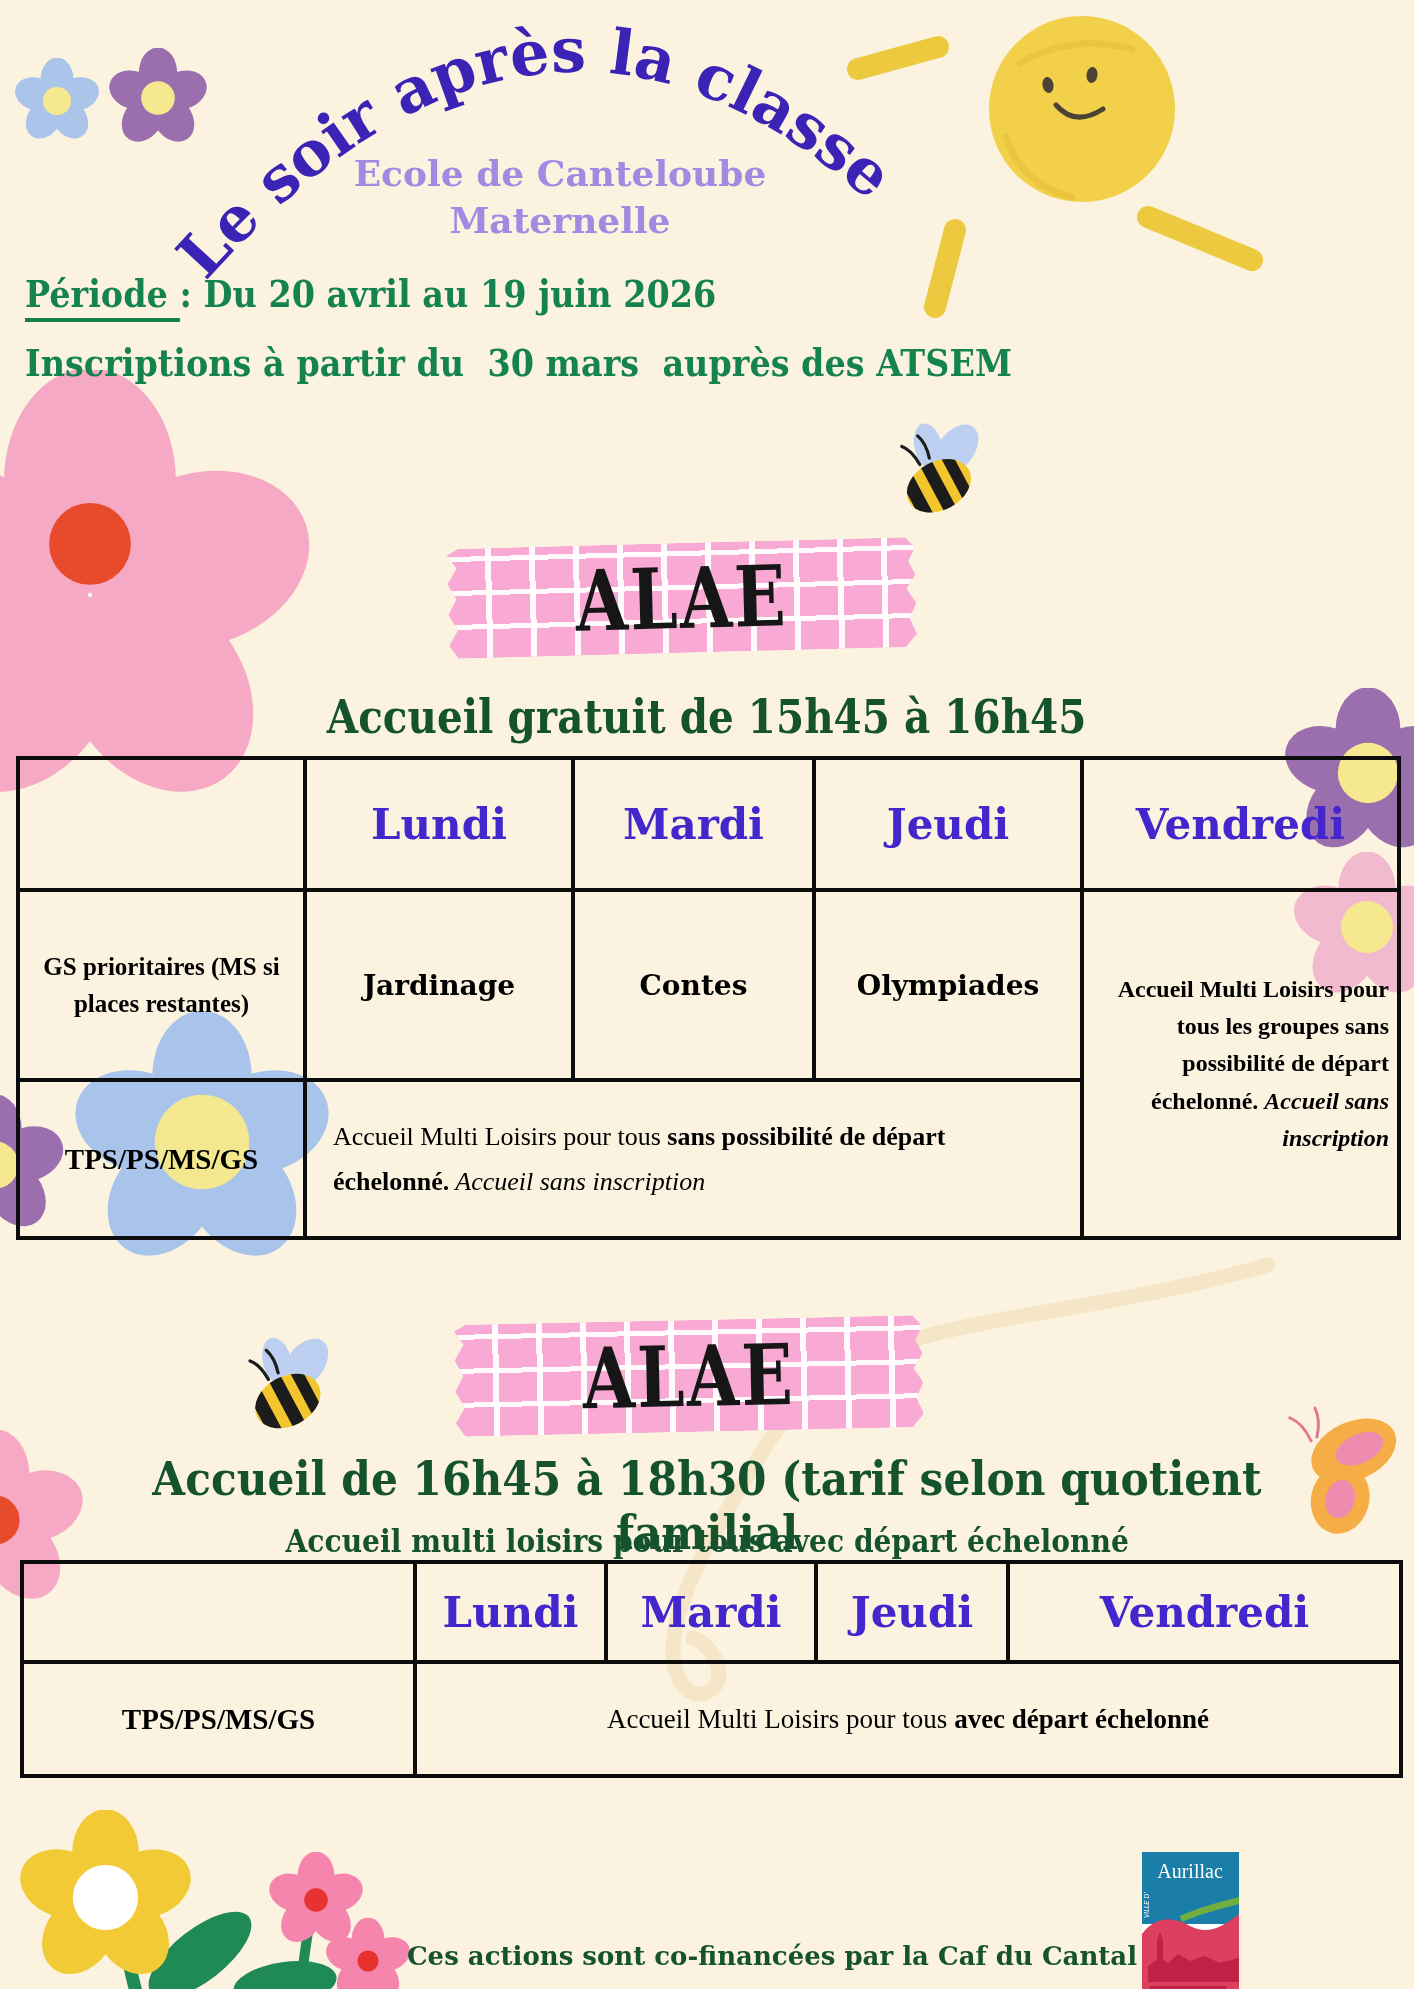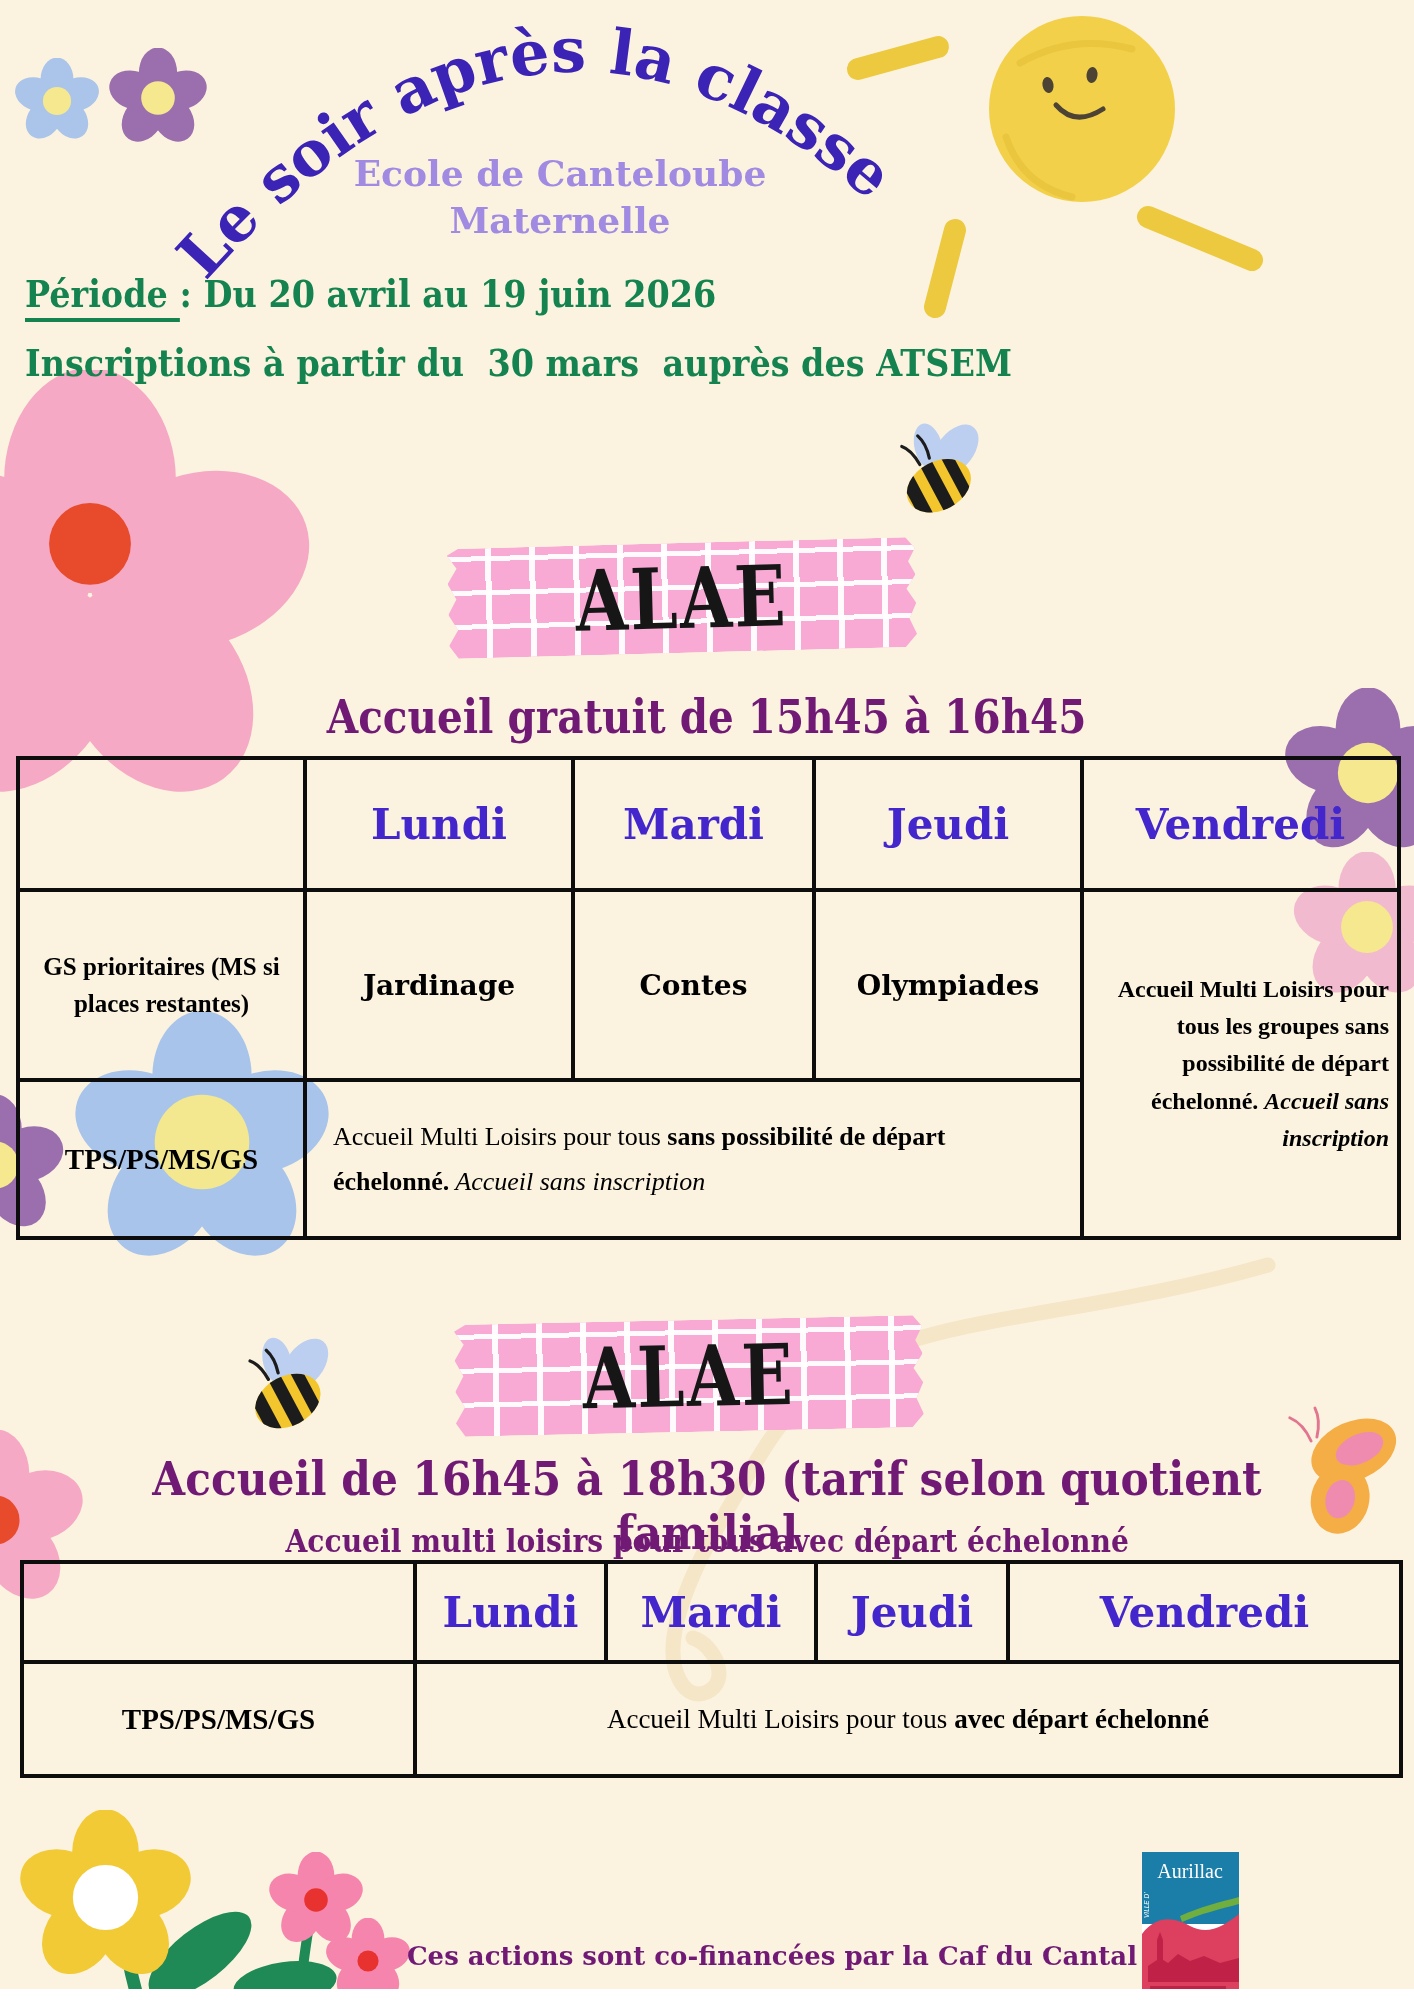--- a/index.html
+++ b/index.html
@@ -1,19 +1,19 @@
 <!DOCTYPE html>
 <html><head>
 <meta charset="utf-8">
 <style>
   html,body{margin:0;padding:0;}
   .page{position:relative;width:1414px;height:2000px;background:#fbf3e0;overflow:hidden;
         font-family:"DejaVu Serif",serif;}
   .abs{position:absolute;}
-  .fancy{font-family:"DejaVu Serif",serif;font-weight:bold;color:#701a75;}
+  .fancy{font-family:"DejaVu Serif",serif;font-weight:bold;color:#14532d;}
   .cx{display:inline-block;transform:scaleX(.88);transform-origin:50% 50%;}
   .cxl{display:inline-block;transform:scaleX(.88);transform-origin:0 50%;}
   .center{text-align:center;width:1414px;left:0;}
   .green{color:#14834f;}
   .underline{border-bottom:4px solid #14834f;padding-bottom:2px;}
   .prewrap{white-space:pre-wrap;}
   
   .tape{background-color:#f8aad5;
     background-image:
       repeating-linear-gradient(90deg,rgba(255,255,255,0) 0 38px,rgba(255,255,255,.95) 38px 44px),

